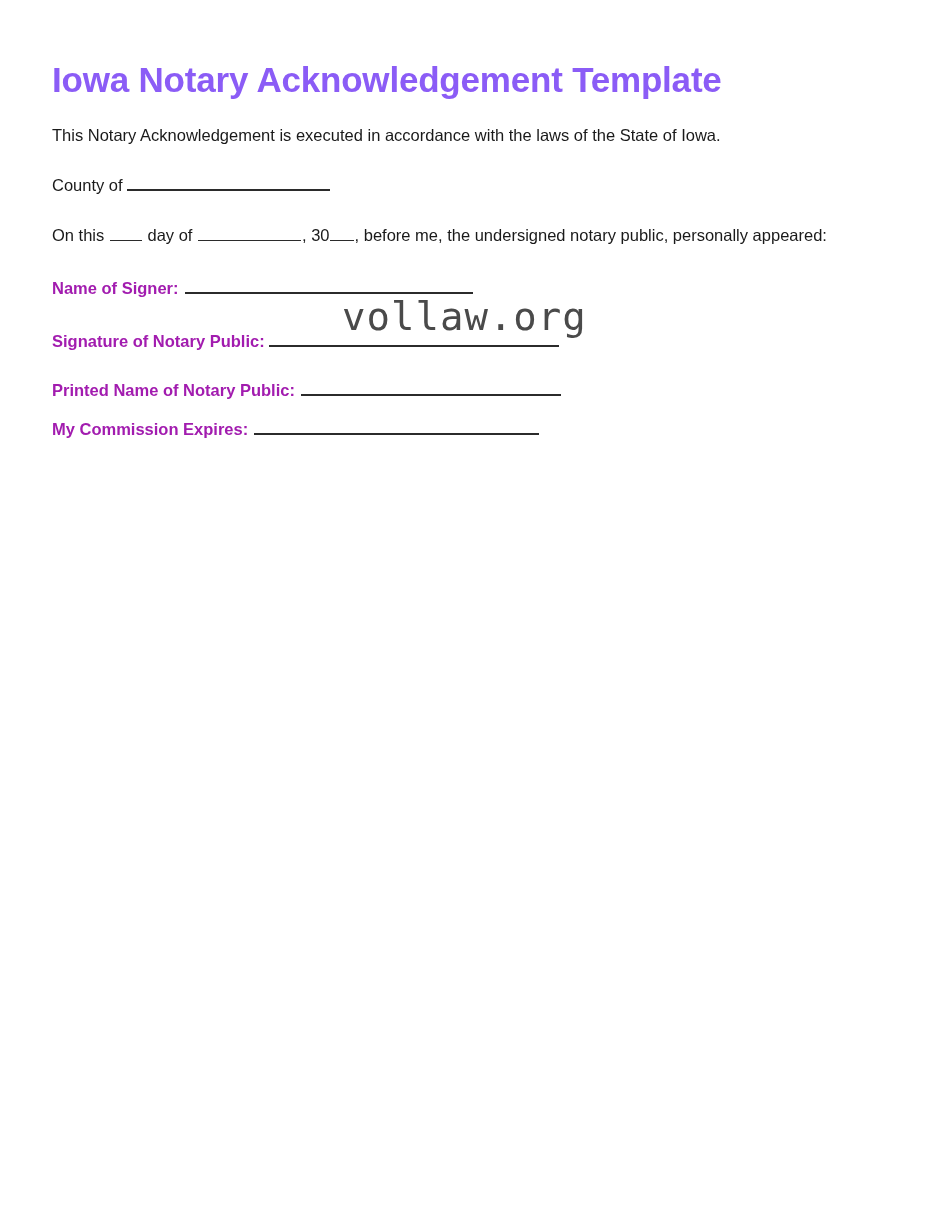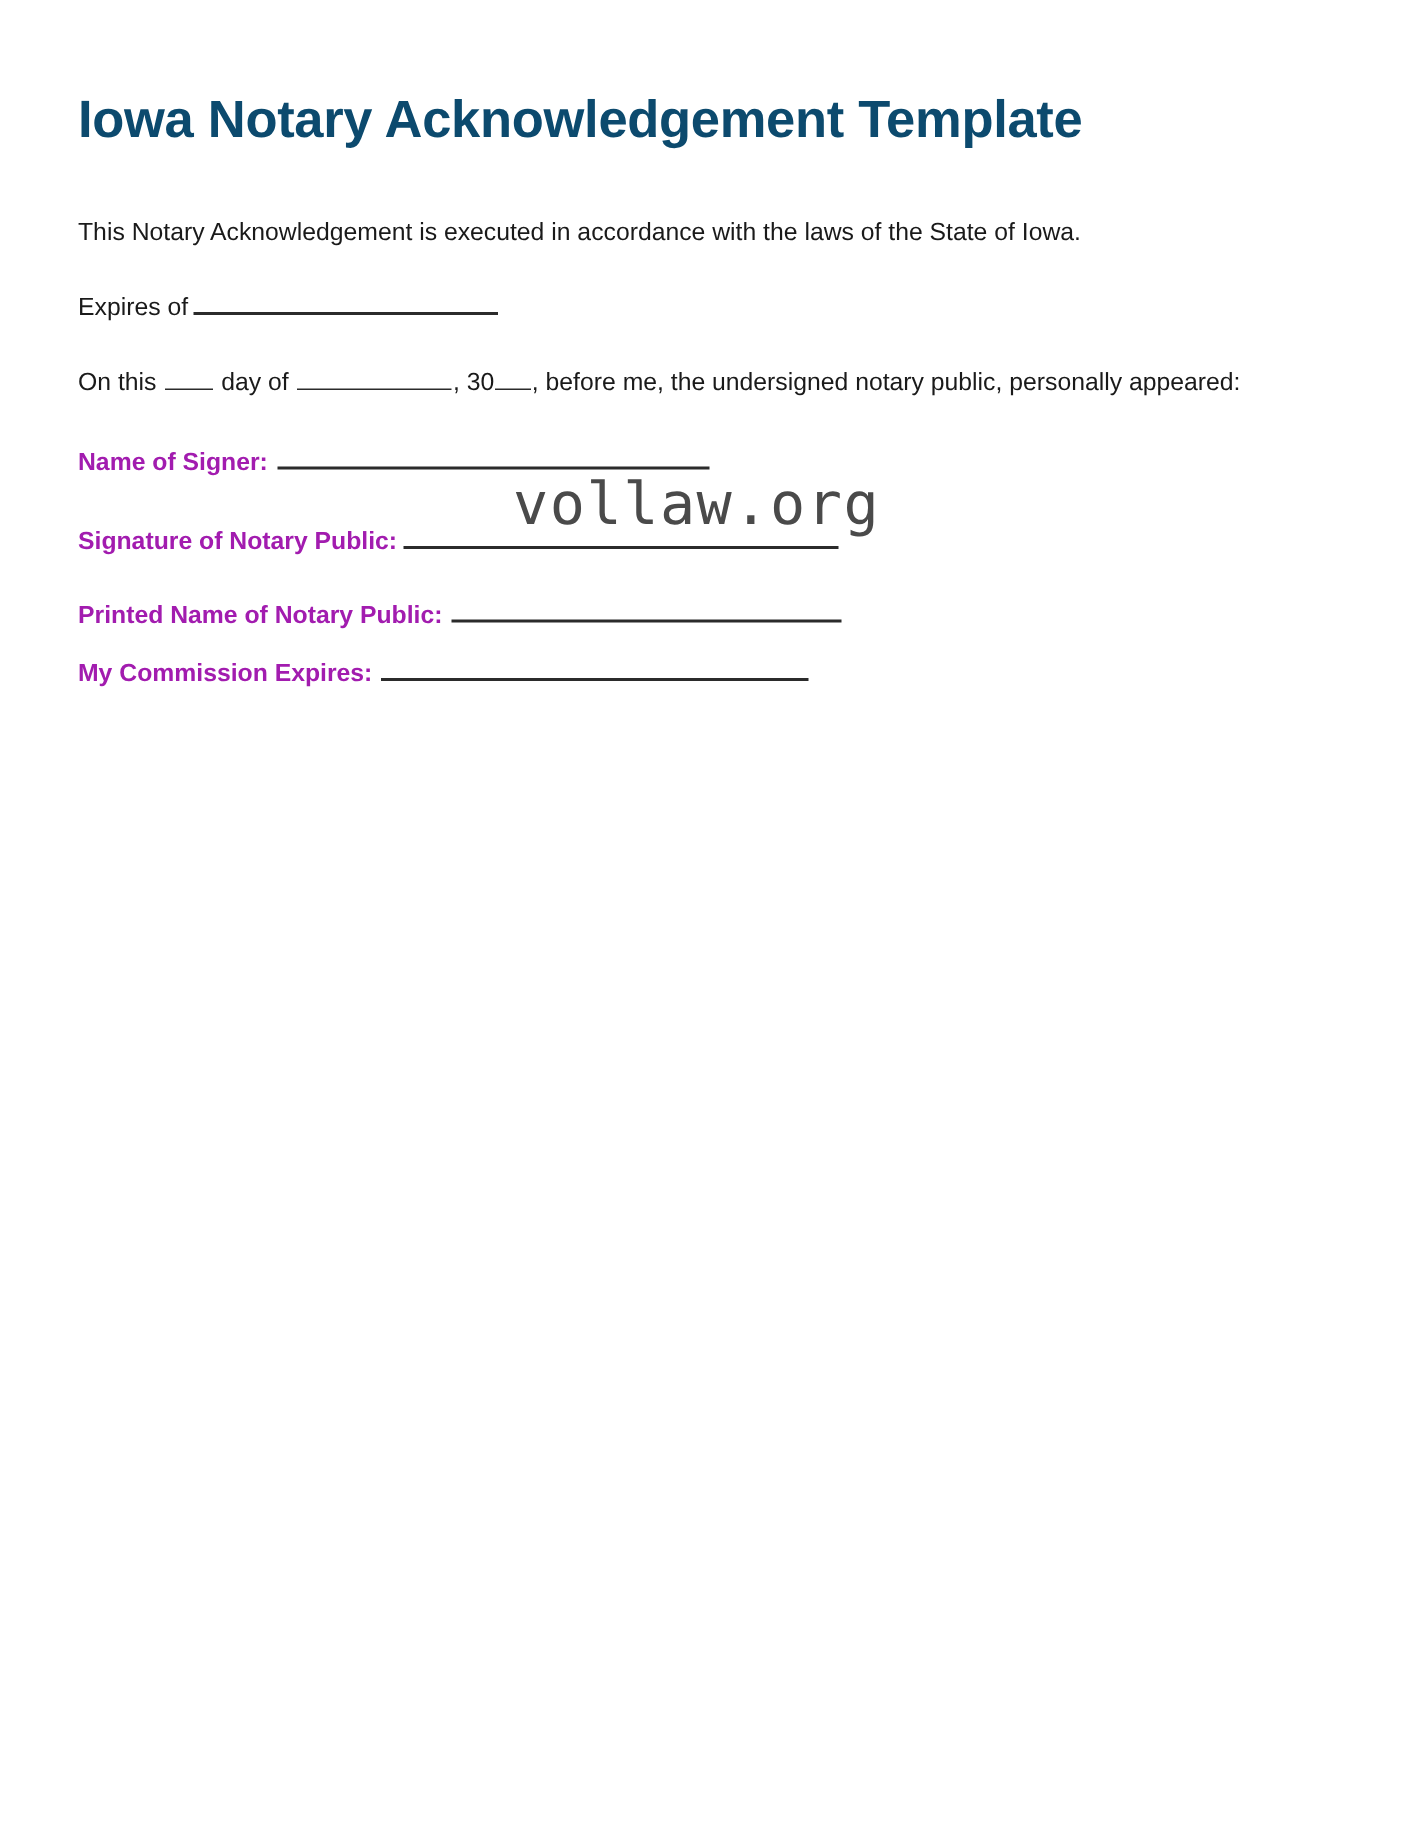--- a/index.html
+++ b/index.html
@@ -35,21 +35,21 @@
   }
 
   
   .doc-title {
     font-size: 35px;
     font-weight: bold;
     line-height: 44px;
     letter-spacing: -0.2px;
     margin: 0 0 0 0;
     width: 700px;
-    color: #0c4a6e;
+    color: #8b5cf6;
   }
 
   
   .para {
     font-size: 16.5px;
     line-height: 22px;
     margin: 0;
     color: #1a1a1a;
   }
 
@@ -97,21 +97,21 @@
     top: -24px;
     font-family: "DejaVu Sans Mono", "Liberation Mono", monospace;
     font-size: 39px;
     letter-spacing: 1px;
     color: #4a4a4a;
     white-space: nowrap;
     pointer-events: none;
   }
 
   
-  #sec-intro      { margin-top: 42px; }
+  #sec-intro      { margin-top: 22px; }
   #sec-state      { margin-top: 29px; }
   #sec-county     { margin-top: 28px; }
   #sec-onthis     { margin-top: 28px; }
   #sec-name       { margin-top: 31px; }
   #sec-address    { margin-top: 28px; }
   #sec-known      { margin-top: 31px; }
   #sec-witness    { margin-top: 33px; }
   #sec-signature  { margin-top: 31px; position: relative; }
   #sec-printed    { margin-top: 27px; }
   #sec-expires    { margin-top: 17px; }
@@ -121,21 +121,21 @@
 
 <div class="page">
   <div class="content">
 
     <h1 class="doc-title">Iowa Notary Acknowledgement Template</h1>
 
     <p class="para" id="sec-intro">This Notary Acknowledgement is executed in accordance with the laws of the State of Iowa.</p>
 
 
     <div class="para field-row" id="sec-county">
-      <span>Expires of</span><span class="rule rule-county"></span>
+      <span>County of</span><span class="rule rule-county"></span>
     </div>
 
     <p class="para" id="sec-onthis"><span>On this</span>
       <span class="blank blank-day"></span>
       <span>day of</span>
       <span class="blank blank-month"></span><span>, <span>30</span></span><span class="blank blank-year"></span><span>, before me, the undersigned notary public, personally appeared:</span></p>
 
     <div class="para field-row" id="sec-name">
       <span class="field-label">Name of Signer:</span><span class="rule rule-name"></span>
     </div>

